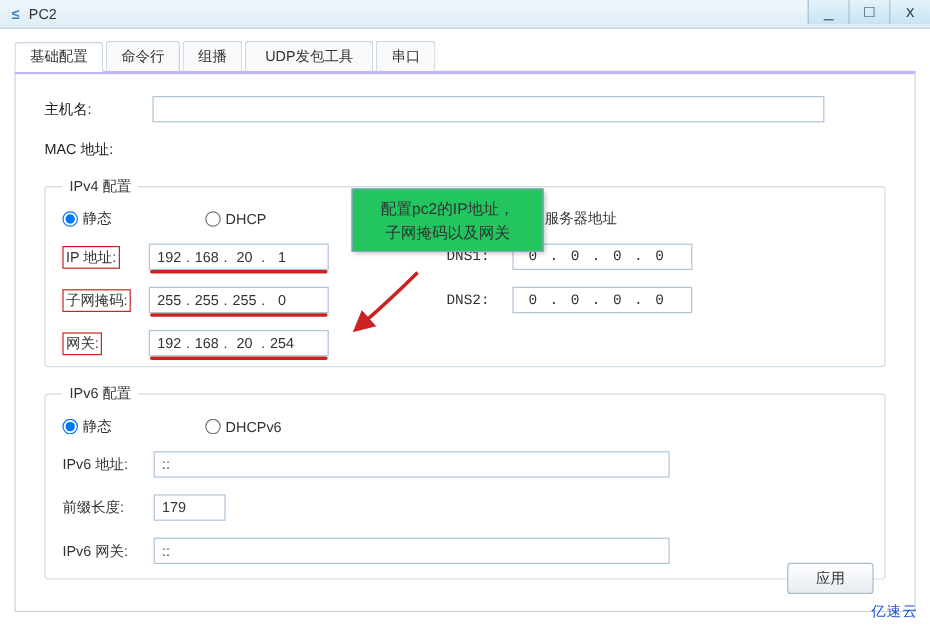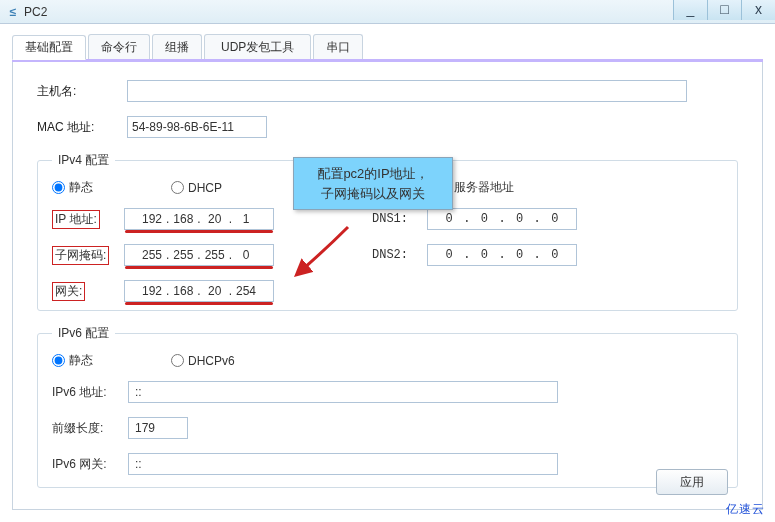--- a/index.html
+++ b/index.html
@@ -43,31 +43,31 @@
   .radio-row .rg { display:flex; align-items:center; gap:4px; }
   .radio-row input[type=radio]{ margin:0; }
   .cfg-grid { display:flex; }
   .cfg-col { display:flex; flex-direction:column; gap:14px; }
   .cfg-col.left { width:310px; }
   .cfg-col.right { margin-left:10px; }
   .cfg-row { display:flex; align-items:center; }
   .cfg-row .clbl { width:72px; position:relative; }
   .cfg-row .clbl.boxed { }
   .cfg-row .clbl.boxed span { border:1.5px solid #c22; padding:0 2px; display:inline-block; }
-  .ip-input { width:150px; height:22px; border:1px solid #b0c4d8; display:flex; align-items:center; justify-content:center; padding:0 2px; font-size:12px; }
+  .ip-input { width:150px; height:22px; border:1px solid #b0c4d8; display:flex; align-items:center; justify-content:flex-start; padding:0 2px; font-size:12px; }
   .ip-input.long { width:430px; }
   .ip-seg { width:28px; text-align:center; }
   .ip-dot { color:#333; }
   .underline-red { position:relative; }
   .underline-red::after { content:""; position:absolute; left:0; right:0; bottom:-4px; height:3px; background:#c22; border-radius:2px; }
   .chk-row { display:flex; align-items:center; gap:6px; margin-left:24px; }
   .chk-row input { margin:0; }
   .dns-row { display:flex; align-items:center;font-family:Liberation Mono, monospace; }
   .dns-row .dlbl { width:55px; }
-  .callout { position:absolute; left:280px; top:95px; width:160px; background:#7dd3fc; border:1px solid #8aa4b8; box-shadow:2px 2px 4px rgba(0,0,0,0.25); padding:6px 8px; font-size:13px; text-align:center; line-height:1.5; z-index:5;}
+  .callout { position:absolute; left:280px; top:95px; width:160px; background:#22c55e; border:1px solid #8aa4b8; box-shadow:2px 2px 4px rgba(0,0,0,0.25); padding:6px 8px; font-size:13px; text-align:center; line-height:1.5; z-index:5;}
   .arrow { position:absolute; left:285px; top:165px; z-index:4; }
   .arrow svg { overflow:visible; }
   .ipv6row { display:flex; align-items:center; margin-bottom:14px; }
   .ipv6row .lbl6 { width:76px; }
   .apply-btn { position:absolute; right:34px; bottom:14px; width:72px; height:26px; border:1px solid #a9b9c8; background:linear-gradient(#fefefe,#e6edf3); border-radius:3px; display:flex; align-items:center; justify-content:center; }
   .watermark { position:absolute; right:10px; bottom:4px; color:#1d4ed8; font-size:12px; letter-spacing:1px;}
 </style>
 </head>
 <body>
 
@@ -107,21 +107,20 @@
       </svg>
     </div>
 
     <div class="row">
       <div class="lbl">主机名:</div>
       <div class="input-long"></div>
     </div>
 
     <div class="row">
       <div class="lbl">MAC 地址:</div>
-      <div class="input-med">54-89-98-6B-6E-11</div>
     </div>
 
     <fieldset>
       <legend>IPv4 配置</legend>
 
       <div class="radio-row" style="align-items:center;">
         <label class="rg">
           <input type="radio" checked="" style="">
           <span>静态</span>
         </label>

